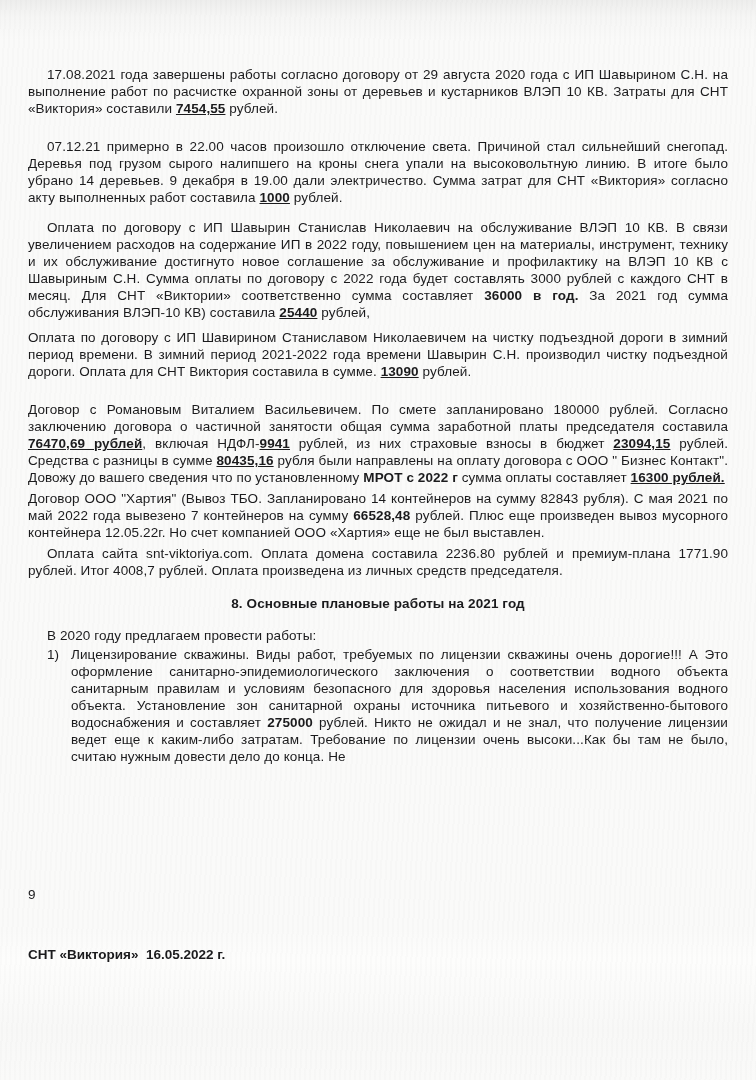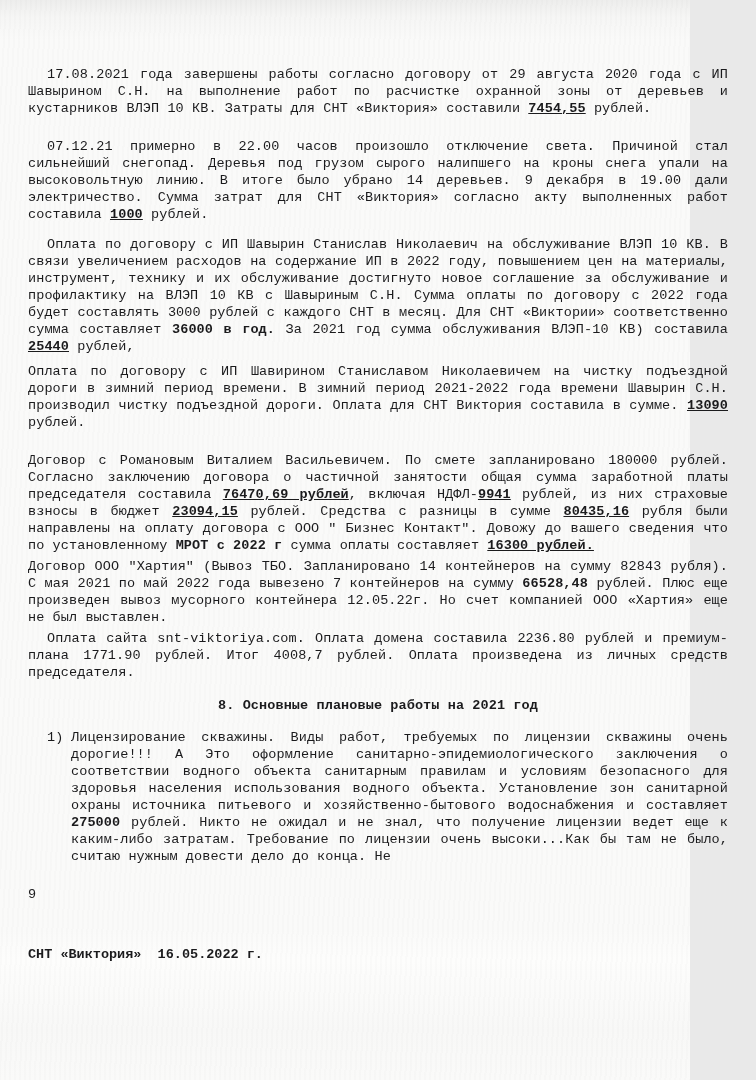--- a/index.html
+++ b/index.html
@@ -4,25 +4,24 @@
 <style>
   html,body{margin:0;padding:0;}
   body{
     width:756px;height:1080px;
     font-family:"Liberation Sans","DejaVu Sans",sans-serif;
     background:#e9e9e9;
     overflow:hidden;
   }
   .scan-page{
     position:relative;
-    width:690px;height:1080px;
+    width:756px;height:1080px;
     background:
       linear-gradient(180deg,#ededec 0px,#f6f6f5 18px,#fafaf9 40px,#fafaf9 930px,#fdfdfc 960px,#f8f8f7 1030px,#fafaf9 1080px);
     color:#1b1b1d;
-    font-family:Liberation Mono, monospace;
   }
   .scan-noise{
     position:absolute;inset:0;pointer-events:none;
     background:repeating-linear-gradient(93deg,rgba(0,0,0,0.012) 0 2px,rgba(255,255,255,0.015) 2px 5px);
   }
   .content{
     position:absolute;left:28px;top:66px;width:700px;
     font-size:13.5px;line-height:17px;text-align:justify;
     letter-spacing:.1px;
   }
@@ -66,20 +65,21 @@
 
     <p class="mb-xs"><span>Договор с Романовым Виталием Васильевичем. По смете запланировано 180000 рублей. Согласно заключению договора о частичной занятости общая сумма заработной платы председателя составила </span><span class="b u">76470,69 рублей</span><span>, включая НДФЛ-</span><span class="b u">9941</span><span> рублей, из них страховые взносы в бюджет </span><span class="b u">23094,15</span><span> рублей. Средства с разницы в сумме </span><span class="b u">80435,16</span><span> рубля были направлены на оплату договора с ООО " Бизнес Контакт". Довожу до вашего сведения что по установленному </span><span class="b">МРОТ с 2022 г</span><span> сумма оплаты составляет </span><span class="b u">16300 рублей.</span></p>
 
     <p class="mb-xs"><span>Договор ООО "Хартия" (Вывоз ТБО. Запланировано 14 контейнеров на сумму 82843 рубля). С мая 2021 по май 2022 года вывезено 7 контейнеров на сумму </span><span class="b">66528,48</span><span> рублей. Плюс еще произведен вывоз мусорного контейнера 12.05.22г. Но счет компанией ООО «Хартия» еще не был выставлен.</span></p>
 
 
     <p class="ind mb-md"><span>Оплата сайта snt-viktoriya.com.  Оплата домена составила 2236.80 рублей и премиум-плана 1771.90 рублей. Итог 4008,7 рублей. Оплата произведена из личных средств председателя.</span></p>
 
     <p class="section-heading">8. Основные плановые работы на 2021 год</p>
 
+    <p class="list-intro">В 2020 году предлагаем провести работы:</p>
 
     <div class="num-item">
       <span class="marker">1)</span>
       <span class="itext"><span>Лицензирование скважины. Виды работ, требуемых по лицензии скважины очень дорогие!!! А Это оформление санитарно-эпидемиологического заключения о соответствии водного объекта санитарным правилам и условиям безопасного для здоровья населения использования водного объекта. Установление зон санитарной охраны источника питьевого и хозяйственно-бытового водоснабжения и составляет </span><span class="b">275000</span><span> рублей. Никто не ожидал и не знал, что получение лицензии ведет еще к каким-либо затратам. Требование по лицензии очень высоки...Как бы там не было, считаю нужным довести дело до конца. Не</span></span>
     </div>
   </div>
 
   <div class="footer">
     <div>9</div>
     <div class="b">СНТ «Виктория»  16.05.2022 г.</div>

